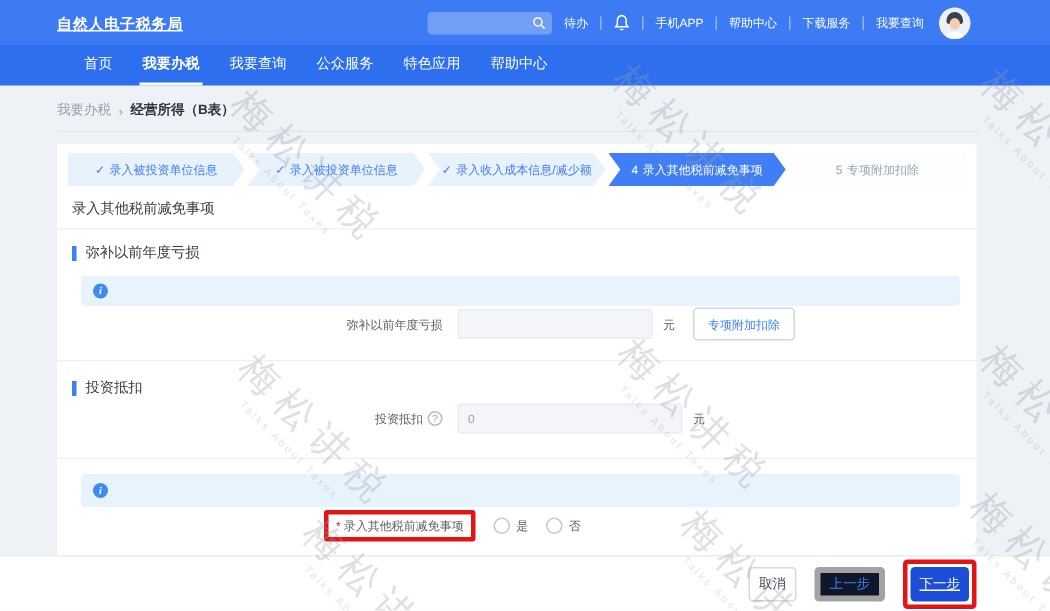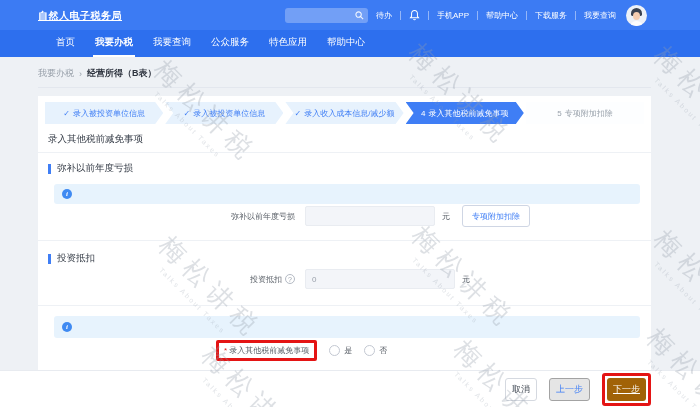--- a/index.html
+++ b/index.html
@@ -60,23 +60,23 @@
   .help-icon { width:10px; height:10px; border-radius:50%; border:1px solid #b4bac4; color:#9aa1ab; font-size:7px; display:inline-flex; align-items:center; justify-content:center; box-sizing:border-box; }
   .radio-row { position:absolute; top:244px; left:0; width:613px; display:flex; align-items:center; }
   .radio-redbox { margin-left:178px; border:3px solid #e41414; border-radius:2px; padding:2px 5px; display:flex; align-items:center; gap:2px; font-size:8px; color:#5a6068; background:#fff; white-space:nowrap; }
   .req { color:#e02020; }
   .radio-opt { display:flex; align-items:center; gap:4px; font-size:8px; color:#5a6068; margin-left:12px; cursor:pointer; }
   .radio-circle { width:11px; height:11px; border-radius:50%; border:1px solid #c3c8d2; background:#fff; box-sizing:border-box; }
   
   .footer { position:absolute; bottom:0; left:0; width:700px; height:37px; background:#fff; border-top:1px solid #e8ebf0; display:flex; align-items:center; justify-content:flex-end; padding-right:49px; box-sizing:border-box; gap:12px; z-index:2; }
   .btn { height:23px; padding:0 6px; border-radius:3px; font-size:9px; display:flex; align-items:center; justify-content:center; cursor:pointer; white-space:nowrap; }
   .btn-cancel { background:#fff; border:1px solid #d5d9e0; color:#434a54; }
-  .btn-prev { background:#e5e5e5; border:1px solid #a3a3a3; color:#3f7ef5; }
+  .btn-prev { background:#0f172a; border:4px solid #a3a3a3; color:#3f7ef5; }
   .next-redbox { border:3px solid #e41414; border-radius:3px; padding:2px; display:flex; }
-  .btn-next { background:#a16207; border:none; color:#fff;text-decoration:underline; }
+  .btn-next { background:#1d4ed8; border:none; color:#fff;text-decoration:underline; }
   
   .wm { position:absolute; z-index:40; pointer-events:none; transform:translate(-50%,-50%) rotate(45deg); display:flex; flex-direction:column; align-items:center; gap:1px; }
   .wm-cn { font-size:26px; letter-spacing:7px; padding-left:7px; color:rgba(148,158,172,.32); white-space:nowrap; }
   .wm-en { font-size:7px; letter-spacing:2px; color:rgba(148,158,172,.30); white-space:nowrap; }
 </style>
 </head>
 <body>
 
 <div id="app">
 

